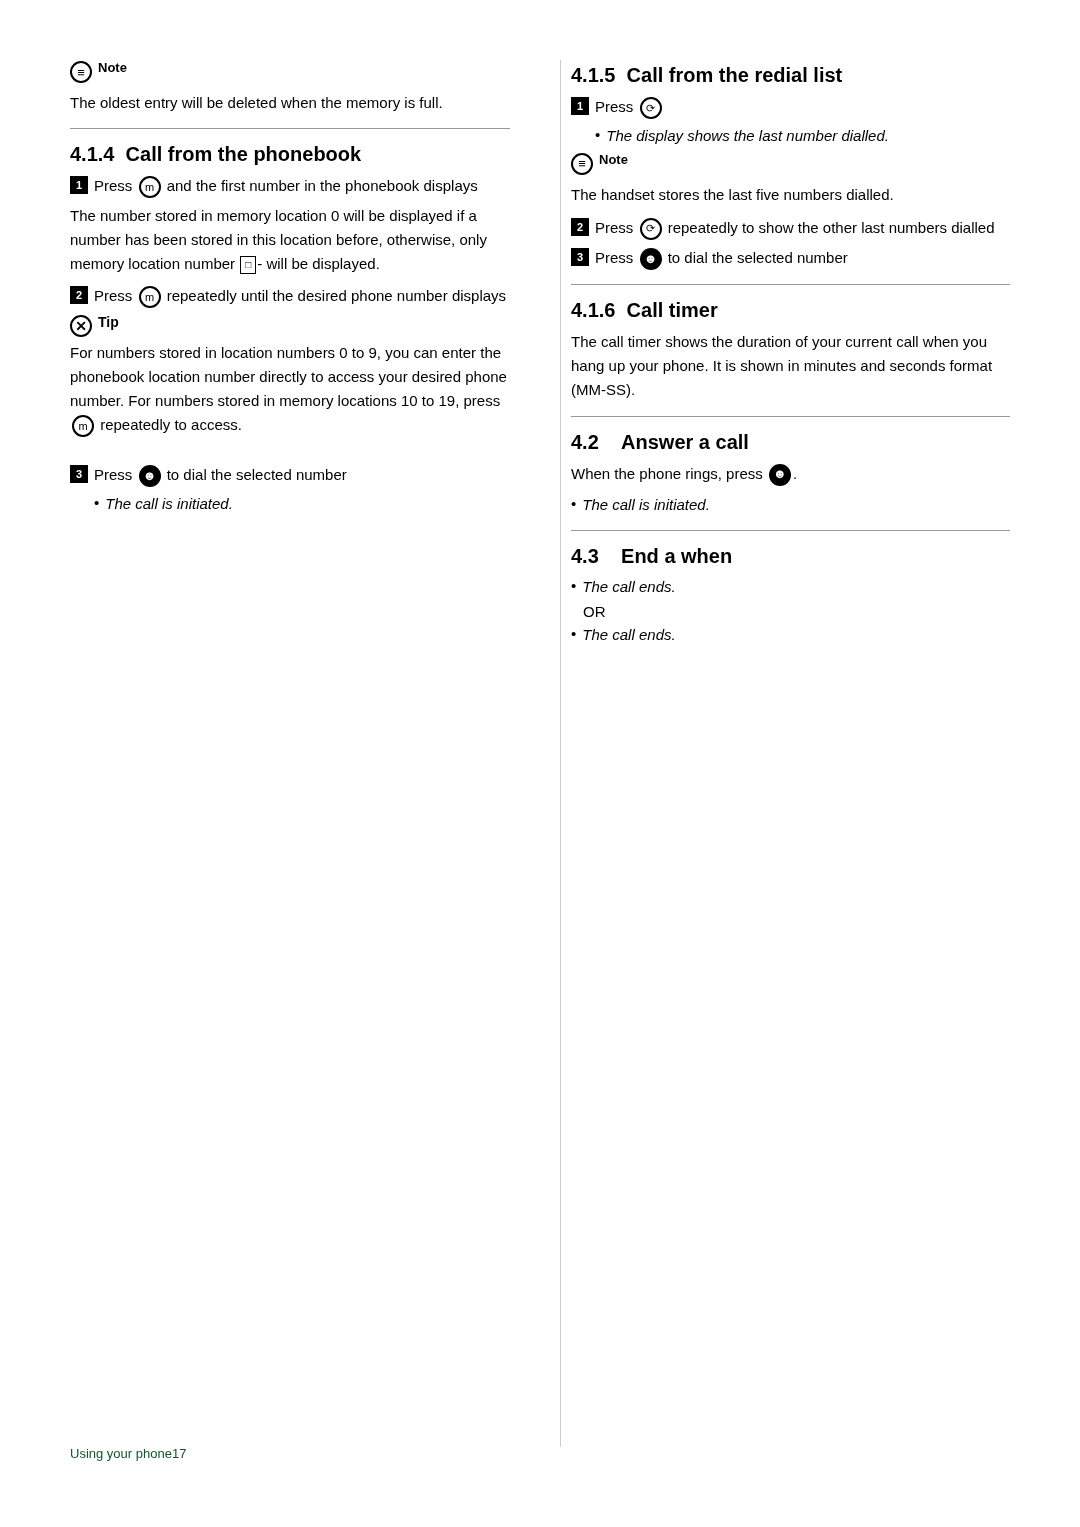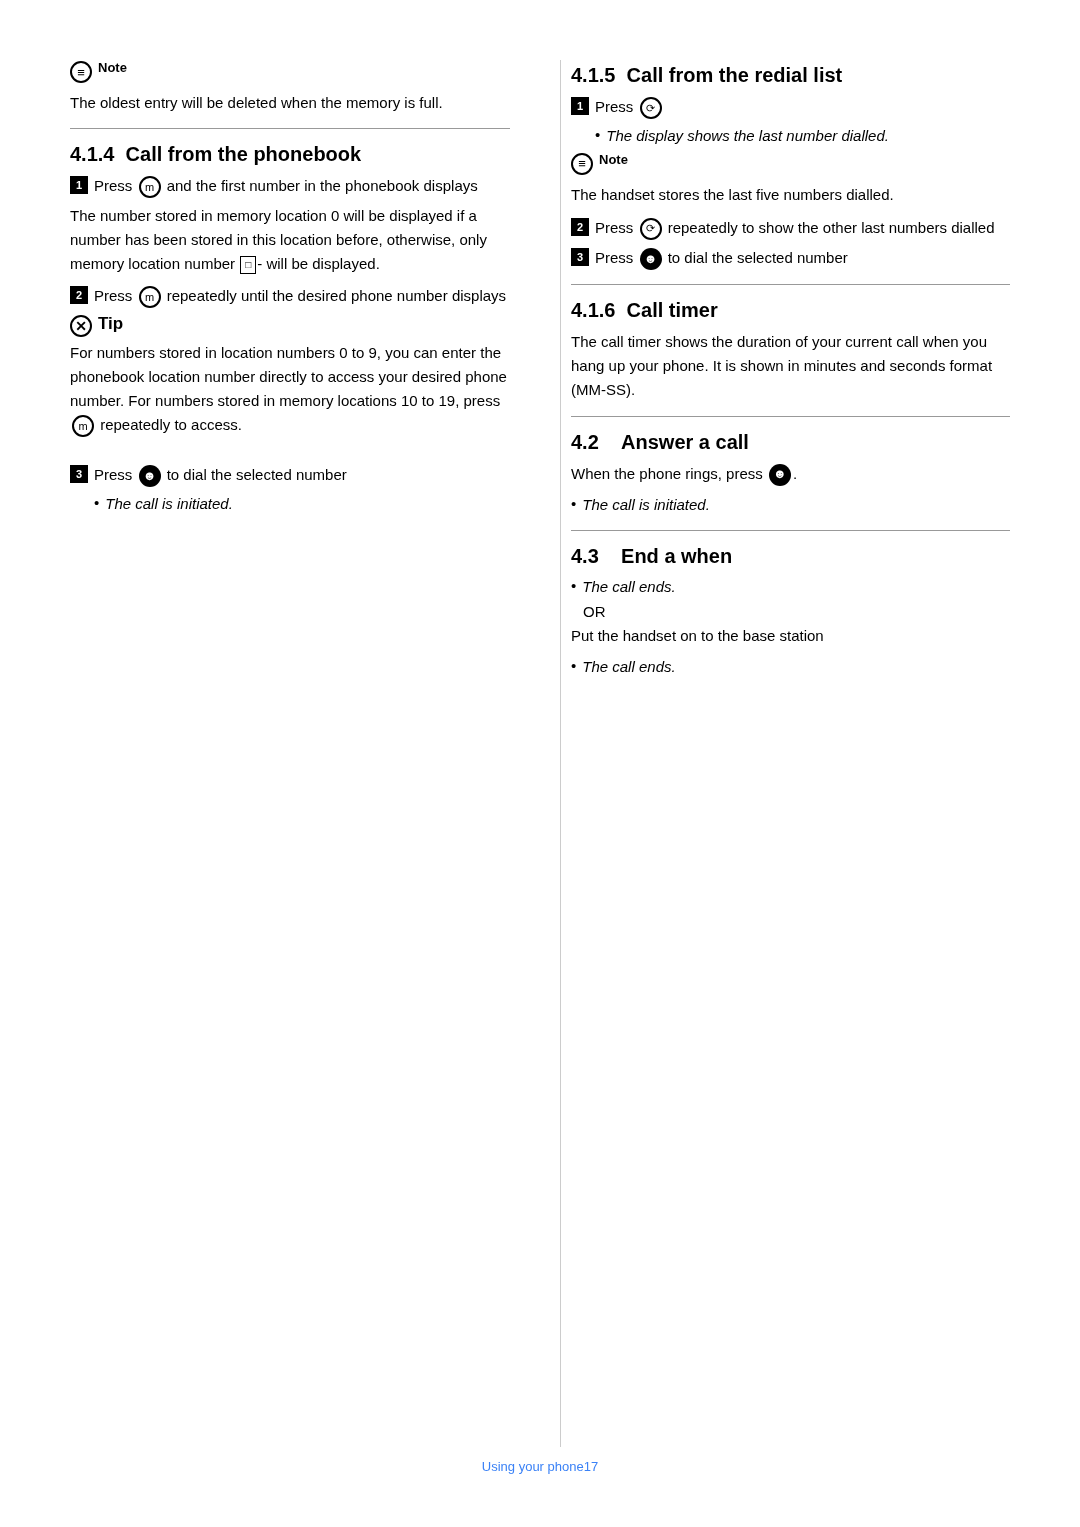--- a/index.html
+++ b/index.html
@@ -139,21 +139,21 @@
       font-size: 14px;
       font-weight: bold;
       flex-shrink: 0;
       margin-top: 1px;
       background: #fff;
       color: #000;
     }
 
     .tip-label {
       font-weight: bold;
-      font-size: 17px;
+      font-size: 14px;
     }
 
     .tip-text {
       font-size: 15px;
       line-height: 1.6;
       margin-bottom: 26px;
     }
 
     .bullet-item {
       display: flex;
@@ -228,28 +228,28 @@
       height: 18px;
       border: 1.5px solid #000;
       font-size: 9px;
       vertical-align: middle;
       margin: 0 1px;
       background: #fff;
     }
 
     .footer {
       position: absolute;
-      bottom: 53px;
+      bottom: 66px;
       left: 70px;
       right: 70px;
       display: flex;
-      justify-content: center;
+      justify-content: flex-start;
       align-items: center;
       font-size: 13px;
-      color: #3b82f6;
+      color: #14532d;
     }
 
     .indent {
       margin-left: 24px;
     }
 
     .or-text {
       font-size: 15px;
       font-weight: normal;
       margin: 4px 12px;
@@ -391,21 +391,20 @@
     <hr class="divider">
 
     <div class="section-heading">
       <span>4.3</span>&nbsp;&nbsp;&nbsp;&nbsp;<span>End a when</span>
     </div>
     <div class="bullet-item">
       <span class="bullet-dot">•</span>
       <span class="bullet-text">The call ends.</span>
     </div>
     <div class="or-text">OR</div>
-    <div class="body-text">Put the handset on to the base station</div>
     <div class="bullet-item">
       <span class="bullet-dot">•</span>
       <span class="bullet-text">The call ends.</span>
     </div>
 
   </div>
 
   <div class="footer">
     <span>Using your phone</span>
     <span>17</span>

